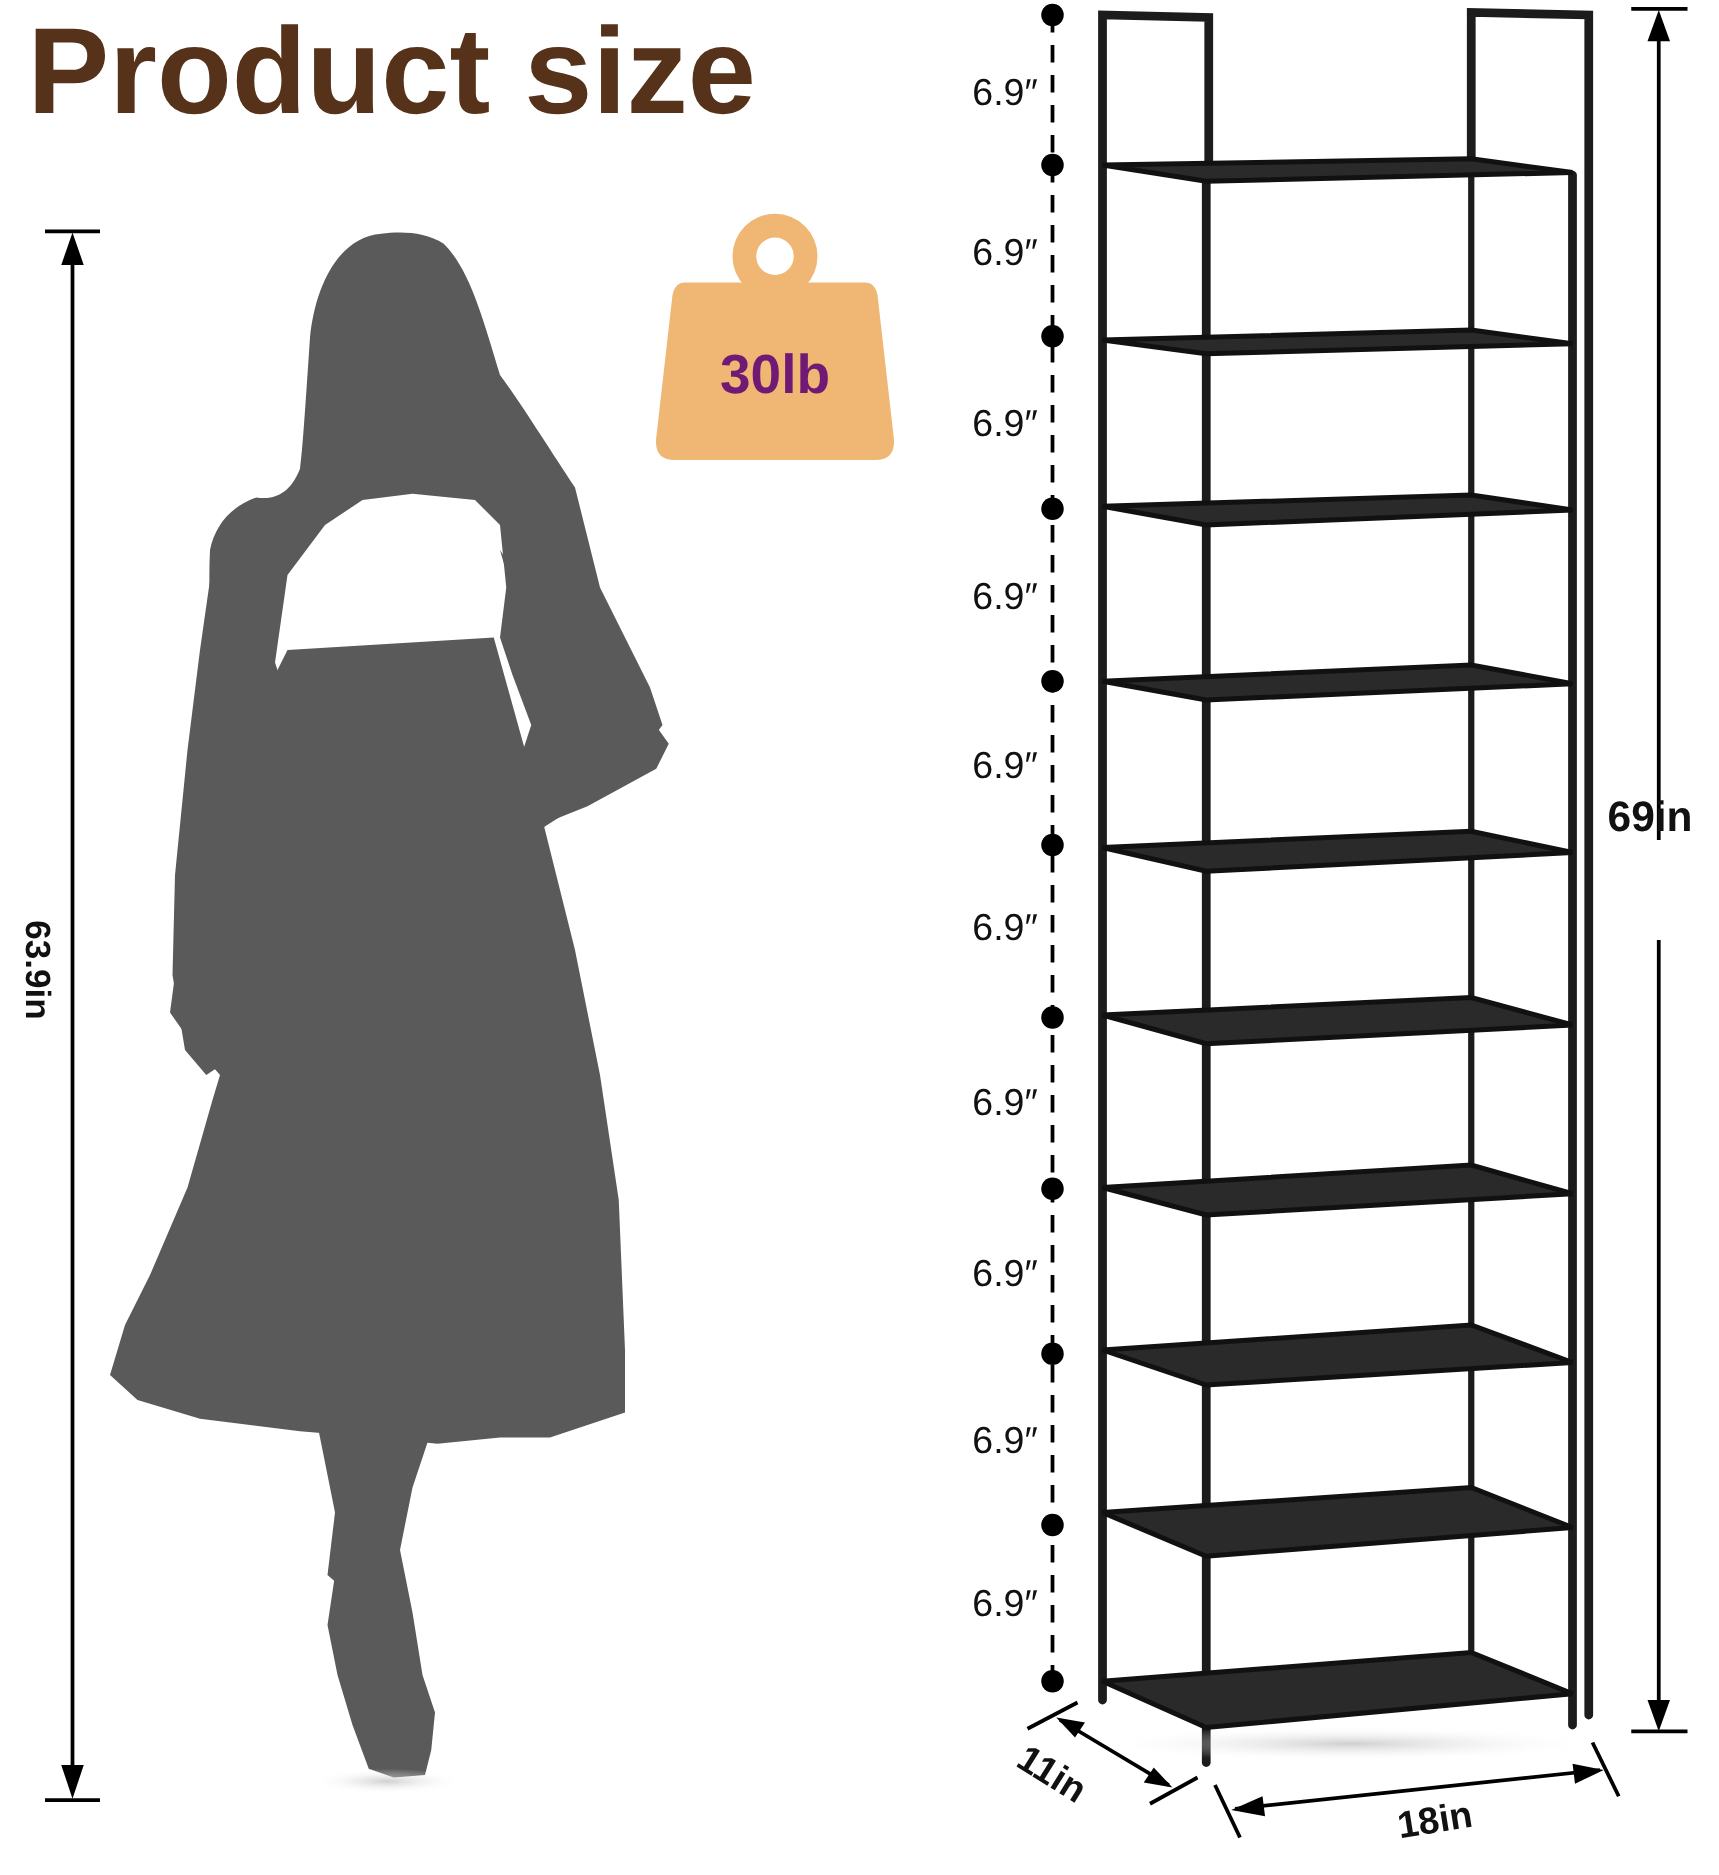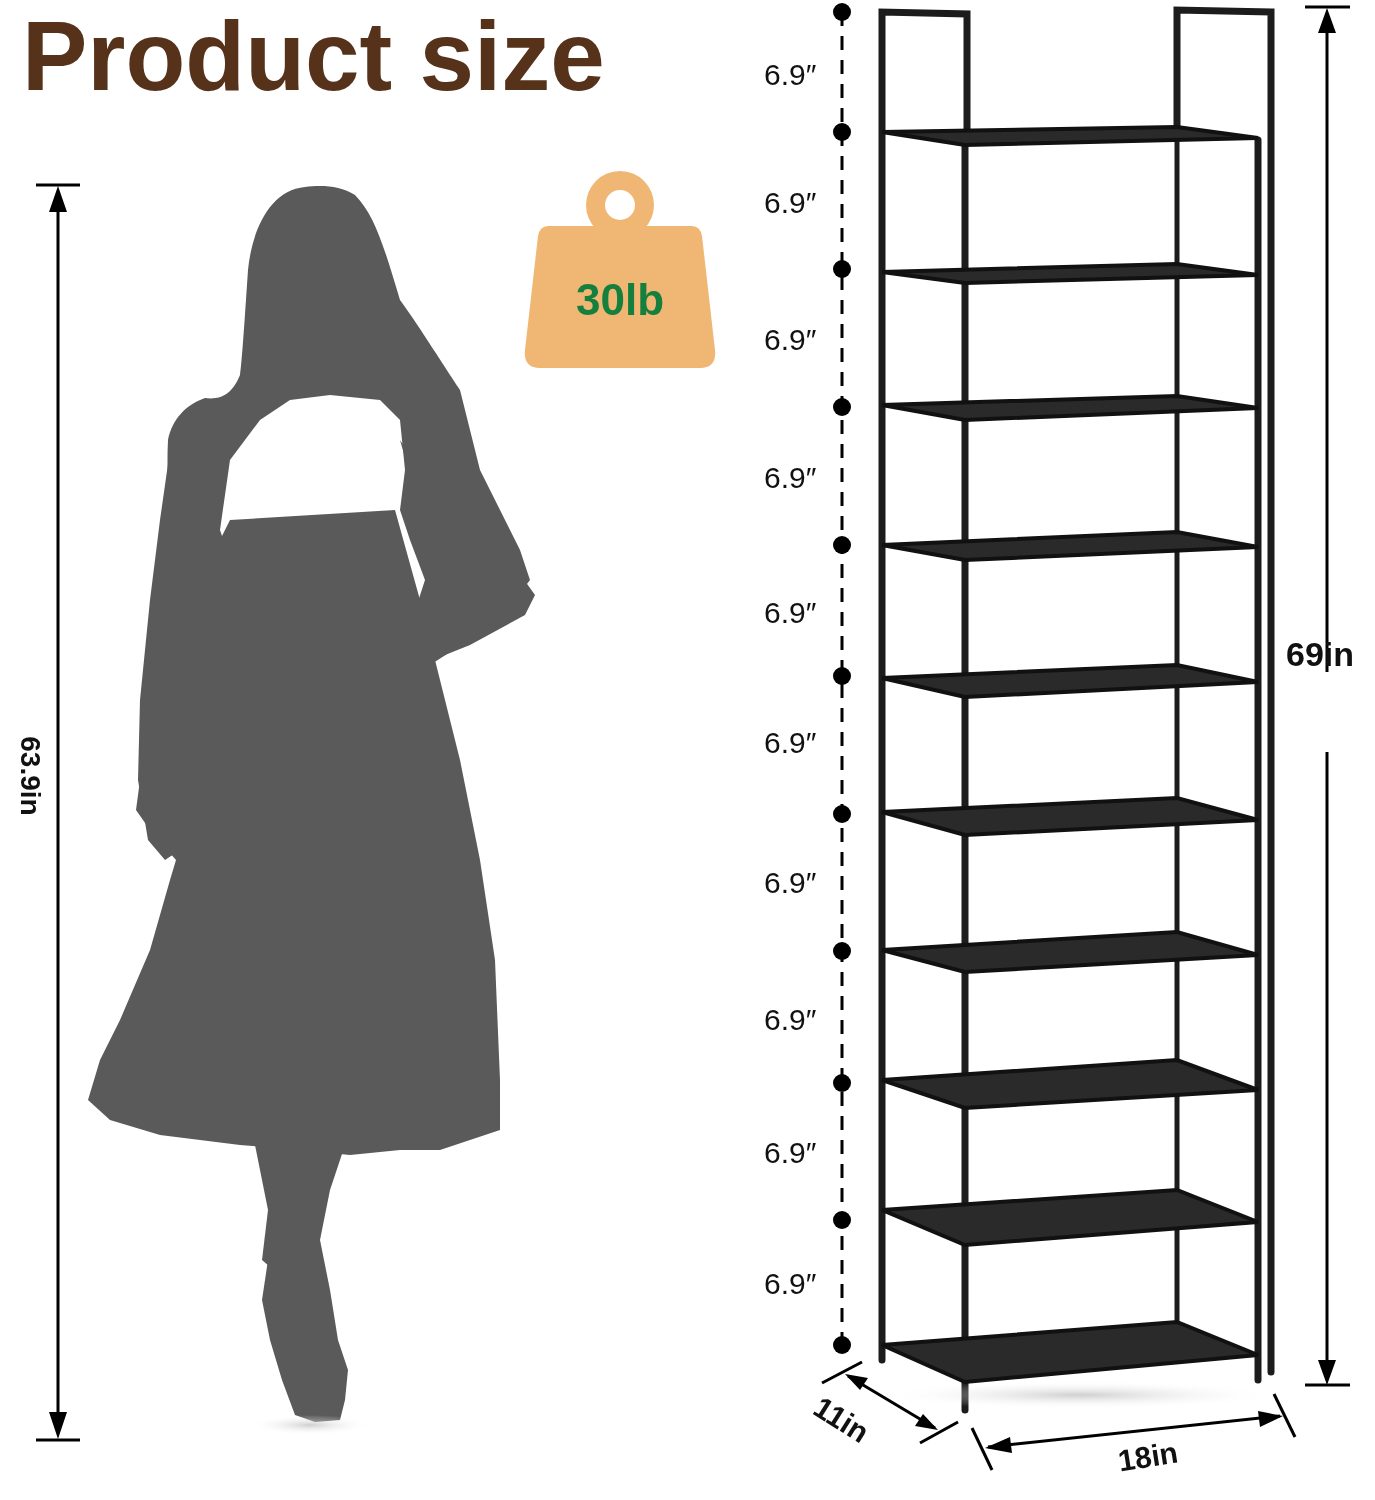--- a/index.html
+++ b/index.html
@@ -1,21 +1,21 @@
 <!DOCTYPE html>
 <html><head>
 <meta charset="utf-8">
 <style>
   html, body { margin: 0; padding: 0; background: #ffffff; }
   body { width: 1375px; height: 1500px; position: relative; overflow: hidden; font-family: "Liberation Sans", sans-serif; }
   .abs { position: absolute; }
   .title { left: 22px; top: -4px; font-size: 98px; font-weight: bold; color: #56321a; letter-spacing: 0px; line-height: 120px; white-space: nowrap; }
   .scene { left: 0; top: 0; }
-  .weight-label { left: 520px; top: 270px; width: 200px; text-align: center; font-size: 44px; font-weight: bold; color: #15803d; line-height: 60px; }
-  .spacing-label { font-size: 30px; color: #111111; width: 80px; text-align: left; line-height: 34px; white-space: nowrap; }
+  .weight-label { left: 520px; top: 270px; width: 200px; text-align: center; font-size: 44px; font-weight: bold; color: #701a75; line-height: 60px; }
+  .spacing-label { font-size: 30px; color: #111111; width: 80px; text-align: center; line-height: 34px; white-space: nowrap; }
   .dim-label { font-size: 34px; font-weight: bold; color: #111111; white-space: nowrap; line-height: 40px; }
   .woman-height { left: -30px; top: 760px; transform: rotate(90deg); transform-origin: 50% 50%; width: 120px; text-align: center; font-size: 28px; font-weight: bold; color: #111; }
   .rack-height { left: 1286px; top: 634px; }
   .depth-label { left: 812px; top: 1400px; transform: rotate(32deg); font-size: 30px; font-weight: bold; }
   .width-label { left: 1118px; top: 1437px; transform: rotate(-9deg); font-size: 30px; font-weight: bold; }
 </style>
 </head>
 <body>
 
 <div class="abs title">Product size</div>

